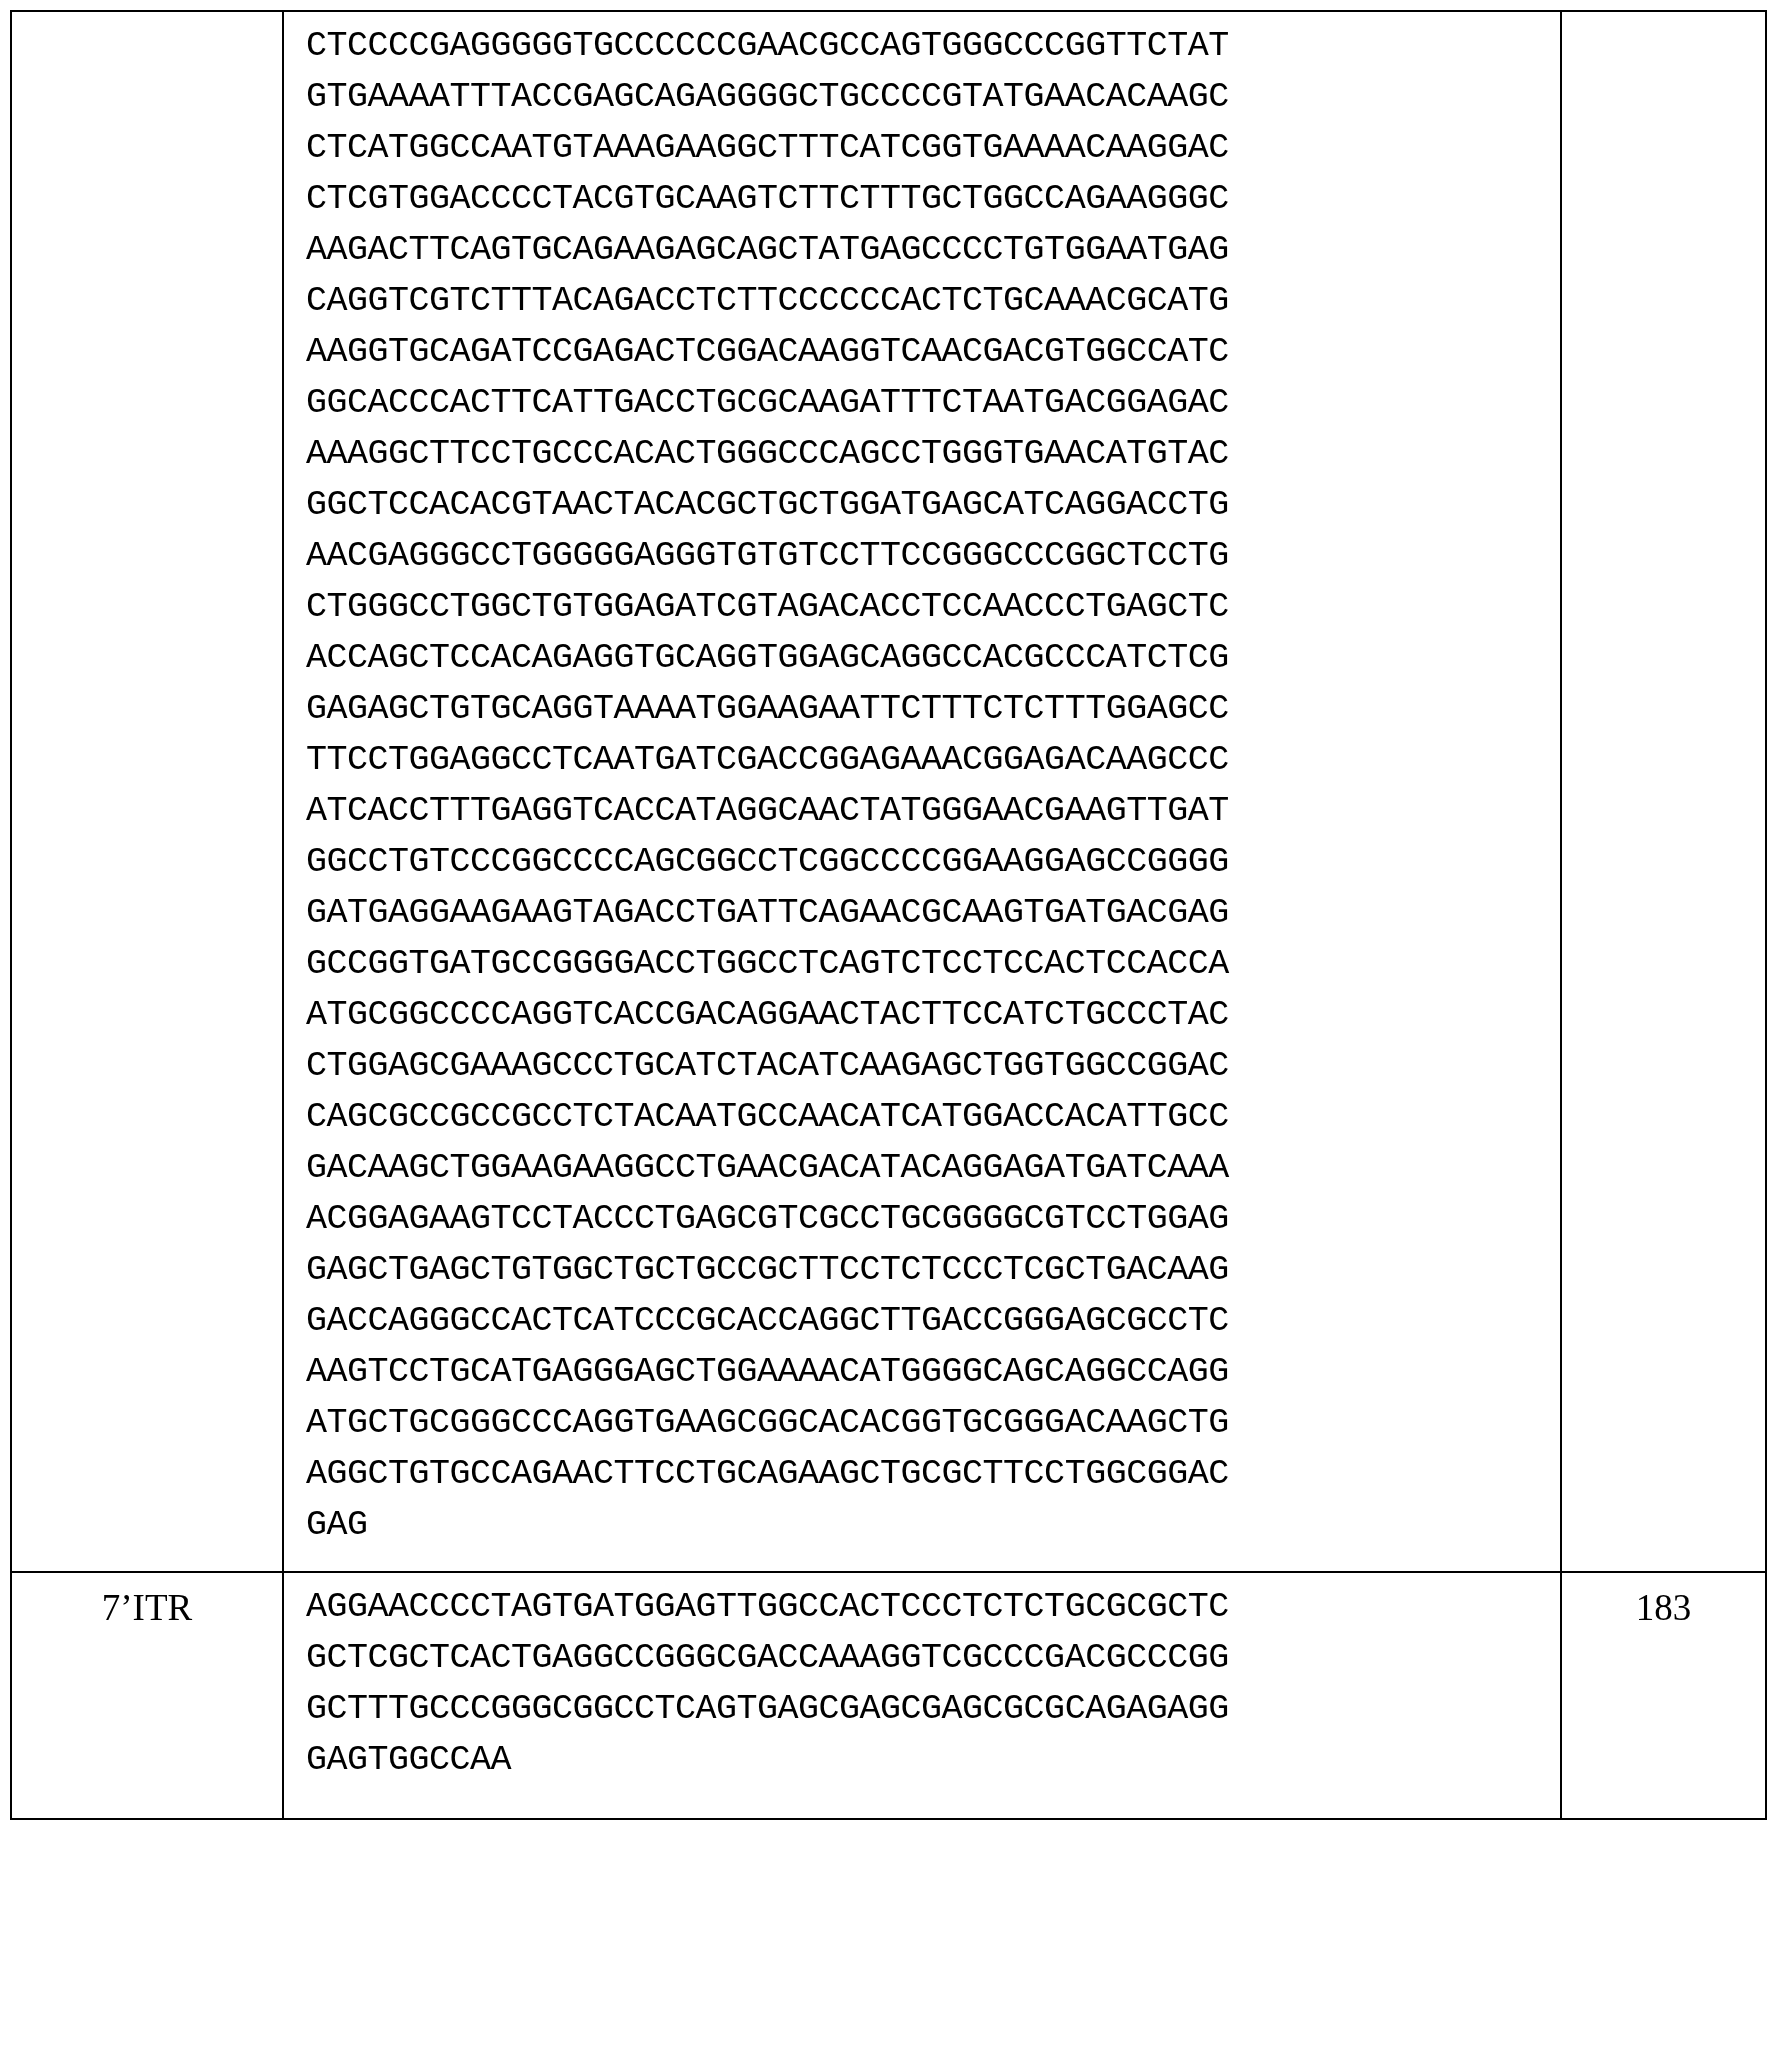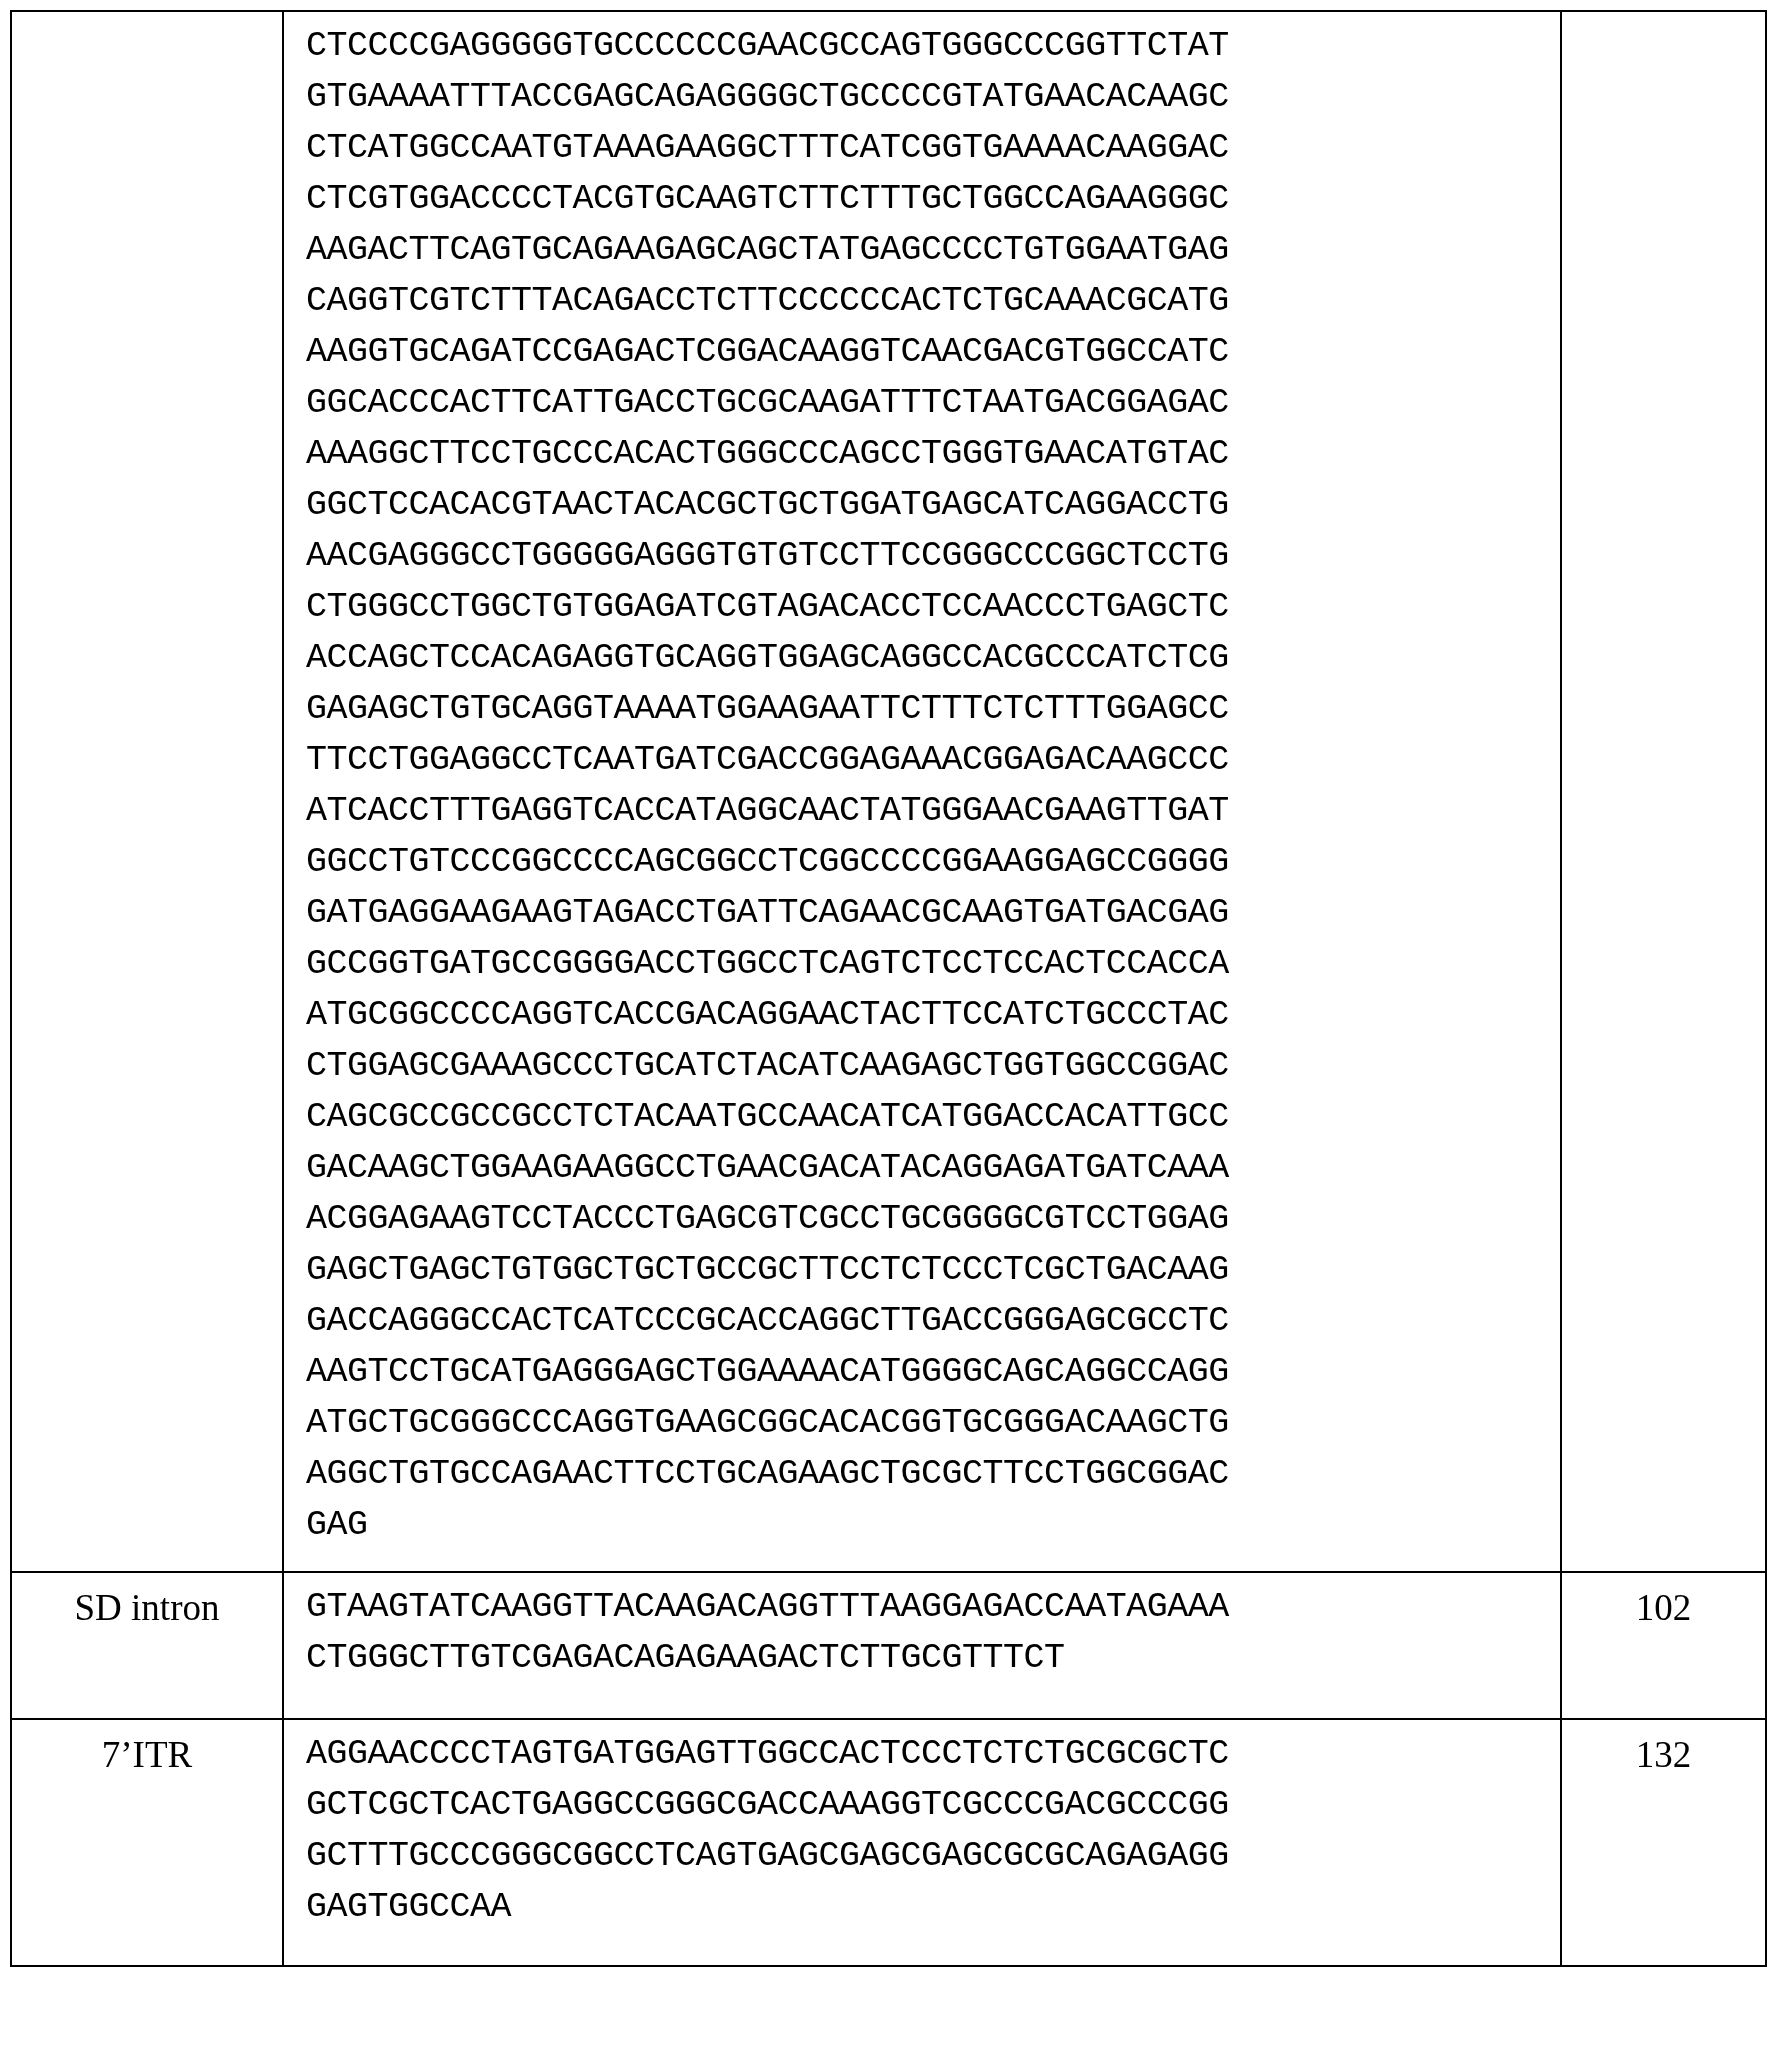--- a/index.html
+++ b/index.html
@@ -96,35 +96,27 @@
         <span class="seq-line">GAGCTGAGCTGTGGCTGCTGCCGCTTCCTCTCCCTCGCTGACAAG</span>
         <span class="seq-line">GACCAGGGCCACTCATCCCGCACCAGGCTTGACCGGGAGCGCCTC</span>
         <span class="seq-line">AAGTCCTGCATGAGGGAGCTGGAAAACATGGGGCAGCAGGCCAGG</span>
         <span class="seq-line">ATGCTGCGGGCCCAGGTGAAGCGGCACACGGTGCGGGACAAGCTG</span>
         <span class="seq-line">AGGCTGTGCCAGAACTTCCTGCAGAAGCTGCGCTTCCTGGCGGAC</span>
         <span class="seq-line">GAG</span>
       </td>
       <td class="id-cell"><span></span></td>
     </tr>
 
-    <tr class="row-sd">
-      <td class="name-cell"><span>SD intron</span></td>
-      <td class="seq-cell">
-        <span class="seq-line">GTAAGTATCAAGGTTACAAGACAGGTTTAAGGAGACCAATAGAAA</span>
-        <span class="seq-line">CTGGGCTTGTCGAGACAGAGAAGACTCTTGCGTTTCT</span>
-      </td>
-      <td class="id-cell"><span>102</span></td>
-    </tr>
 
 
     <tr class="row-itr">
       <td class="name-cell"><span>7’ITR</span></td>
       <td class="seq-cell">
         <span class="seq-line">AGGAACCCCTAGTGATGGAGTTGGCCACTCCCTCTCTGCGCGCTC</span>
         <span class="seq-line">GCTCGCTCACTGAGGCCGGGCGACCAAAGGTCGCCCGACGCCCGG</span>
         <span class="seq-line">GCTTTGCCCGGGCGGCCTCAGTGAGCGAGCGAGCGCGCAGAGAGG</span>
         <span class="seq-line">GAGTGGCCAA</span>
       </td>
-      <td class="id-cell"><span>132</span></td>
+      <td class="id-cell"><span>183</span></td>
     </tr>
   </tbody>
 </table>
 
 
 </body></html>

